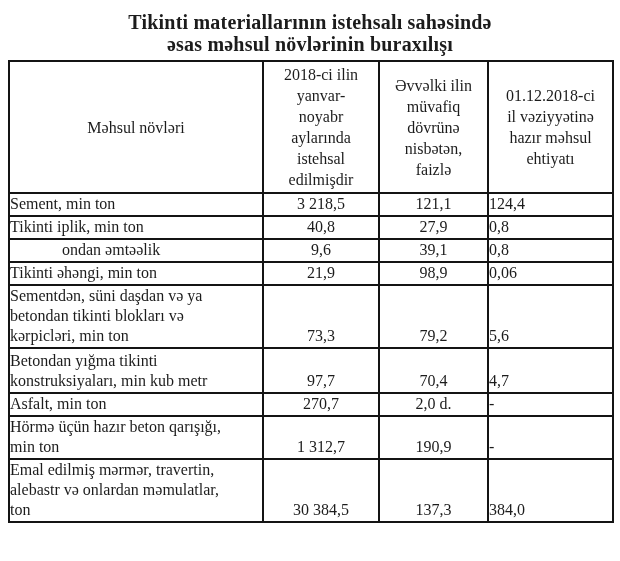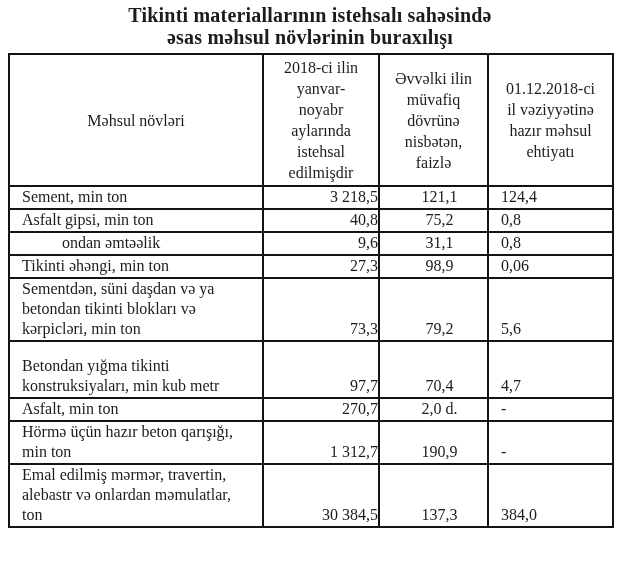--- a/index.html
+++ b/index.html
@@ -8,21 +8,21 @@
     background: #ffffff;
   }
   body {
     width: 620px;
     height: 561px;
     font-family: "Liberation Serif", serif;
     color: #1c1c1c;
     position: relative;
   }
   .page-title {
-    padding-top: 4px;
+    padding-top: 11px;
     text-align: center;
     font-weight: bold;
     font-size: 20px;
     line-height: 22px;
     white-space: pre-line;
     letter-spacing: 0.2px;
   }
   table.products {
     border-collapse: collapse;
     table-layout: fixed;
@@ -45,36 +45,35 @@
     font-weight: normal;
     text-align: center;
     vertical-align: middle;
     white-space: pre-line;
     line-height: 21px;
     padding: 2px 2px;
   }
   table.products td {
     vertical-align: bottom;
     padding-bottom: 1px;
-    padding-left: 12px;
   }
   td.label {
     text-align: left;
     padding-left: 6px;
     padding-right: 3px;
     white-space: pre-line;
   }
   td.label.indent { padding-left: 52px; }
-  td.v-produced { text-align: right; padding-right: 17px; }
+  td.v-produced { text-align: center; padding-right: 17px; }
   td.v-percent  { text-align: center; padding-right: 26px; }
   td.v-stock    { padding-right: 9px; }
   tr.h-head { height: 124px; }
   tr.h-1 { height: 22px; }
   tr.h-3a { height: 62px; }
-  tr.h-2a { height: 57px; }
+  tr.h-2a { height: 45px; }
   tr.h-2b { height: 36px; margin-top: 12px; }
   tr.h-3b { height: 57px; }
 </style>
 </head>
 <body>
 
 <div class="page-title">Tikinti materiallarının istehsalı sahəsində
 əsas məhsul növlərinin buraxılışı</div>
 
 <table class="products">
@@ -106,36 +105,36 @@
 
     <tr class="h-1">
       <td class="label">Sement, min ton</td>
       <td class="v-produced">3 218,5</td>
       <td class="v-percent">121,1</td>
       <td class="v-stock">124,4</td>
     </tr>
 
 
     <tr class="h-1">
-      <td class="label">Asfalt gipsi, min ton</td>
+      <td class="label">Tikinti iplik, min ton</td>
       <td class="v-produced">40,8</td>
-      <td class="v-percent">75,2</td>
+      <td class="v-percent">27,9</td>
       <td class="v-stock">0,8</td>
     </tr>
 
     <tr class="h-1">
       <td class="label indent">ondan əmtəəlik</td>
       <td class="v-produced">9,6</td>
-      <td class="v-percent">31,1</td>
+      <td class="v-percent">39,1</td>
       <td class="v-stock">0,8</td>
     </tr>
 
     <tr class="h-1">
       <td class="label">Tikinti əhəngi, min ton</td>
-      <td class="v-produced">27,3</td>
+      <td class="v-produced">21,9</td>
       <td class="v-percent">98,9</td>
       <td class="v-stock">0,06</td>
     </tr>
 
     <tr class="h-3a">
       <td class="label">Sementdən, süni daşdan və ya
 betondan tikinti blokları və
 kərpicləri, min ton</td>
       <td class="v-produced">73,3</td>
       <td class="v-percent">79,2</td>

